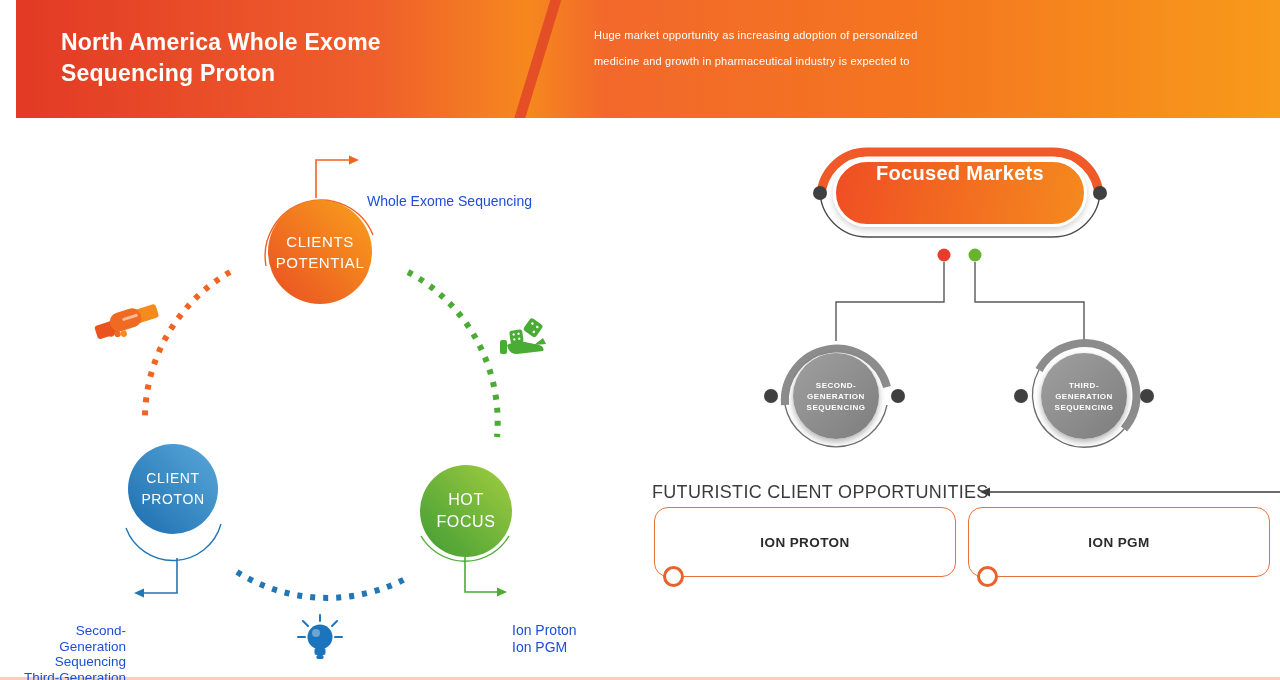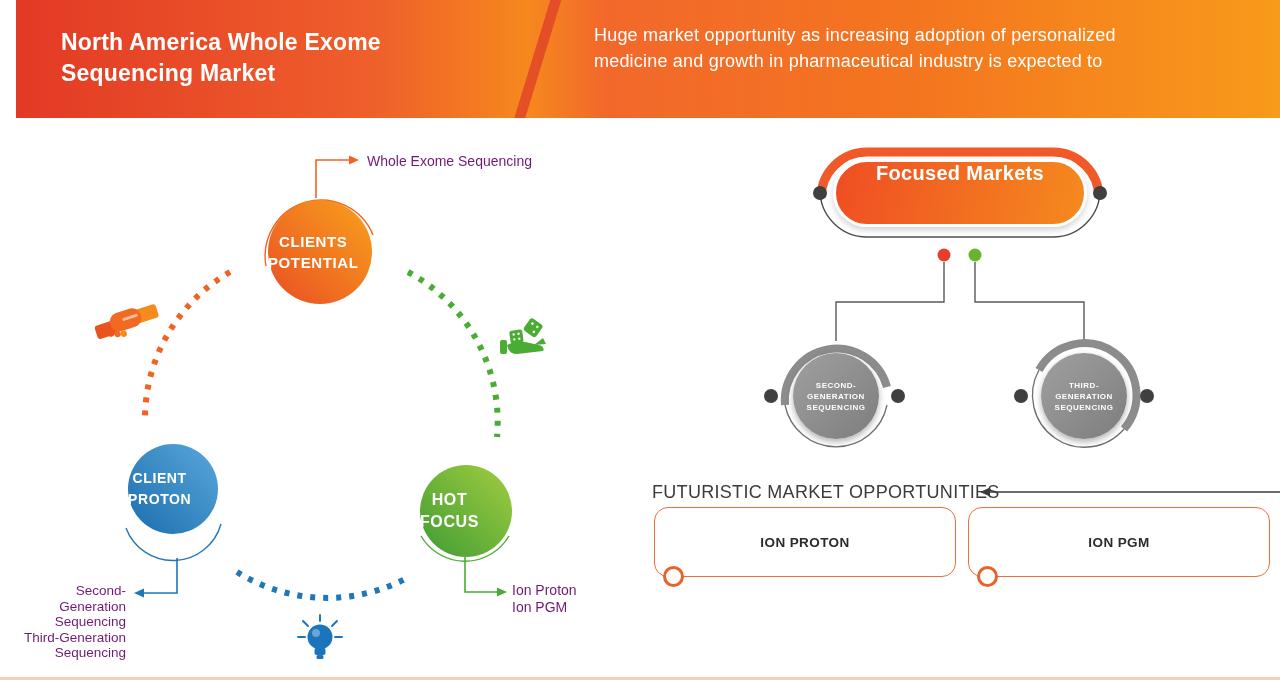--- a/index.html
+++ b/index.html
@@ -17,41 +17,41 @@
   .diag-stripe{
     position:absolute;left:516px;top:-10px;width:11px;height:140px;
     background:#e04527;opacity:.85;transform:skewX(-17deg);
   }
   .header-title{
     position:absolute;left:45px;top:27px;color:#ffffff;font-weight:bold;
     font-size:23px;line-height:31px;letter-spacing:.2px;
   }
   .header-desc{
     position:absolute;left:578px;top:22px;color:#ffffff;
-    font-size:18px;line-height:26px;letter-spacing:.2px;font-weight:400;
+    font-size:11px;line-height:26px;letter-spacing:.2px;font-weight:400;
   }
   .bottom-line{position:absolute;left:0;bottom:0;width:1280px;height:3px;background:#f8cdbb;}
 
   
   .overlay{position:absolute;left:0;top:0;width:1280px;height:680px;z-index:1;pointer-events:none;}
 
   
   .cycle-circle{
-    position:absolute;border-radius:50%;display:flex;align-items:center;
-    text-align:center;color:#fff;font-weight:700;letter-spacing:.6px;z-index:2;
+    position:absolute;border-radius:50%;display:flex;align-items:center;justify-content:center;
+    text-align:center;color:#fff;font-weight:400;letter-spacing:.6px;z-index:2;
   }
   .circle-clients{left:268px;top:200px;width:104px;height:104px;font-size:15px;line-height:21px;
     background:linear-gradient(225deg,#f9a11c,#e94e23);}
   .circle-focus{left:128px;top:444px;width:90px;height:90px;font-size:14px;line-height:21px;
     background:linear-gradient(225deg,#5aa8da,#1b6dae);}
   .circle-hotbets{left:420px;top:465px;width:92px;height:92px;font-size:16px;line-height:22px;
     background:linear-gradient(225deg,#a2cd3f,#3f9c35);}
 
   
-  .ann{position:absolute;color:#701a75;z-index:2;}
+  .ann{position:absolute;color:#1d4ed8;z-index:2;margin-top:40px;}
   .ann-wes{left:367px;top:153px;font-size:14px;}
   .ann-focus{left:14px;top:583px;width:112px;text-align:right;font-size:13.5px;line-height:15.6px;}
   .ann-focus div{white-space:nowrap;}
   .ann-hotbets{left:512px;top:582px;font-size:14px;line-height:16.5px;}
 
   
   .fm-pill{
     position:absolute;left:833px;top:159px;width:254px;height:68px;border-radius:34px;
     background:linear-gradient(100deg,#ef4e23,#f58a1e);
     border:3px solid #ffffff;box-sizing:border-box;
@@ -87,21 +87,21 @@
     border:3.2px solid #e8632c;background:#fff;box-sizing:border-box;
   }
 </style>
 </head>
 <body>
 
 <div class="header">
   <div class="diag-stripe"></div>
   <div class="header-title">
     <div>North America Whole Exome</div>
-    <div>Sequencing Market</div>
+    <div>Sequencing Proton</div>
   </div>
   <div class="header-desc">
     <div>Huge market opportunity as increasing adoption of personalized</div>
     <div>medicine and growth in pharmaceutical industry is expected to</div>
   </div>
 </div>
 
 <svg class="overlay" viewBox="0 0 1280 680" xmlns="http://www.w3.org/2000/svg">
 
   <path d="M 316 198 L 316 160 L 349 160" fill="none" stroke="#f26322" stroke-width="1.6"></path>
@@ -233,21 +233,21 @@
     <div>SEQUENCING</div>
   </div>
 </div>
 <div class="gray-node gray-node-right">
   <div>
     <div>THIRD-GENERATION</div>
     <div>SEQUENCING</div>
   </div>
 </div>
 
-<div class="fut-heading">FUTURISTIC MARKET OPPORTUNITIES</div>
+<div class="fut-heading">FUTURISTIC CLIENT OPPORTUNITIES</div>
 
 <div class="fut-box fut-box-1">
   <span>ION PROTON</span>
   <div class="fut-ring"></div>
 </div>
 <div class="fut-box fut-box-2">
   <span>ION PGM</span>
   <div class="fut-ring"></div>
 </div>
 

